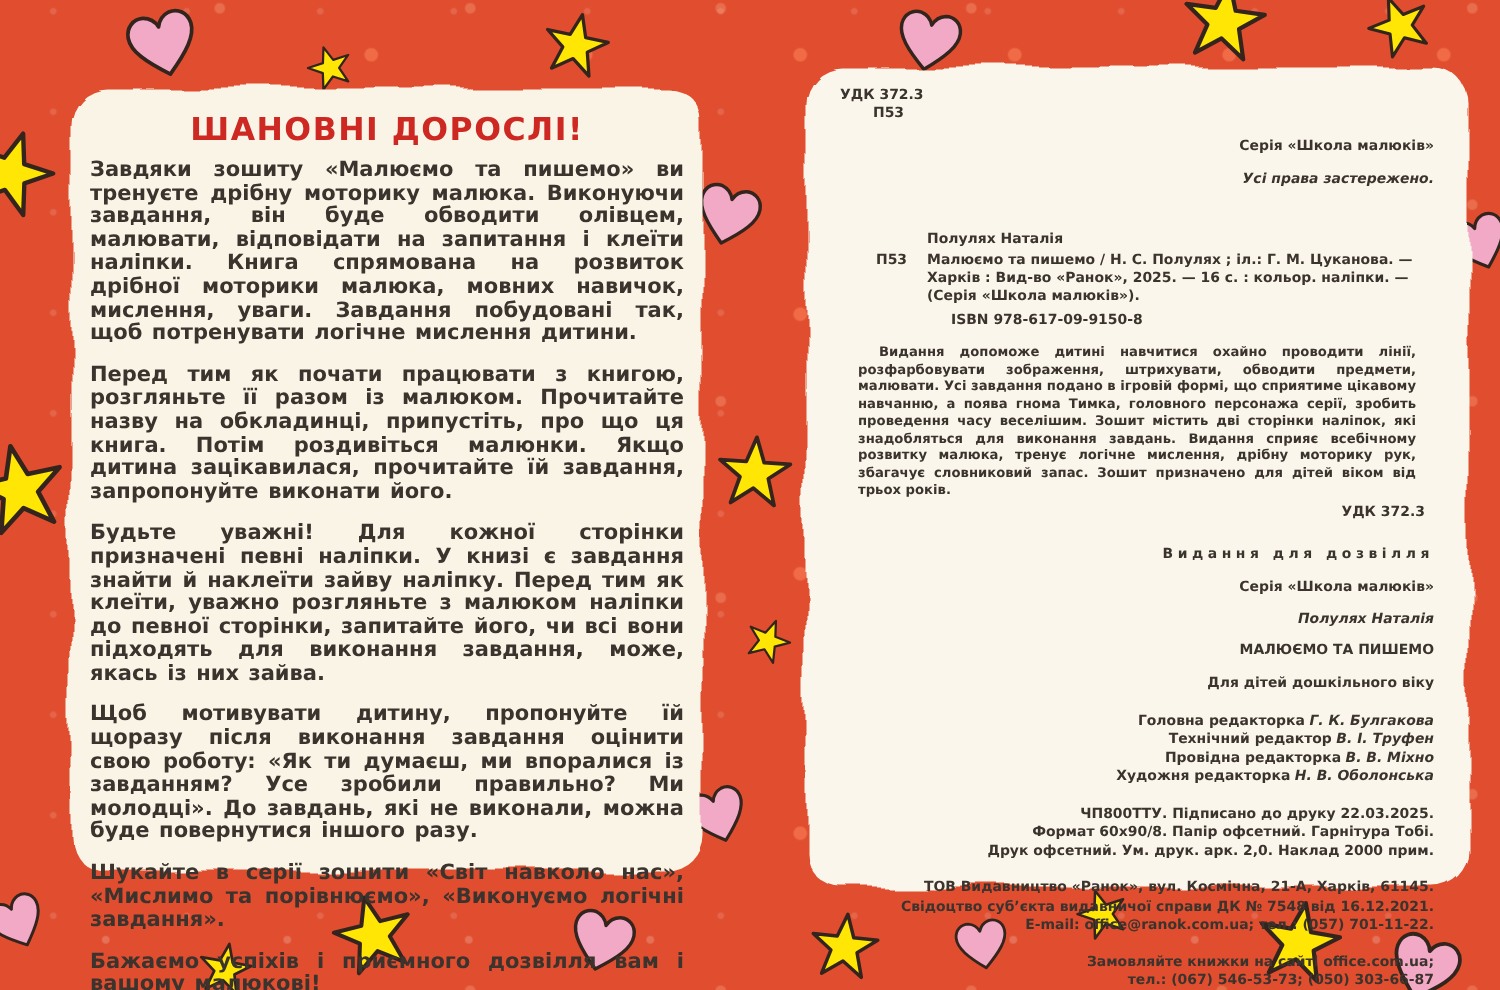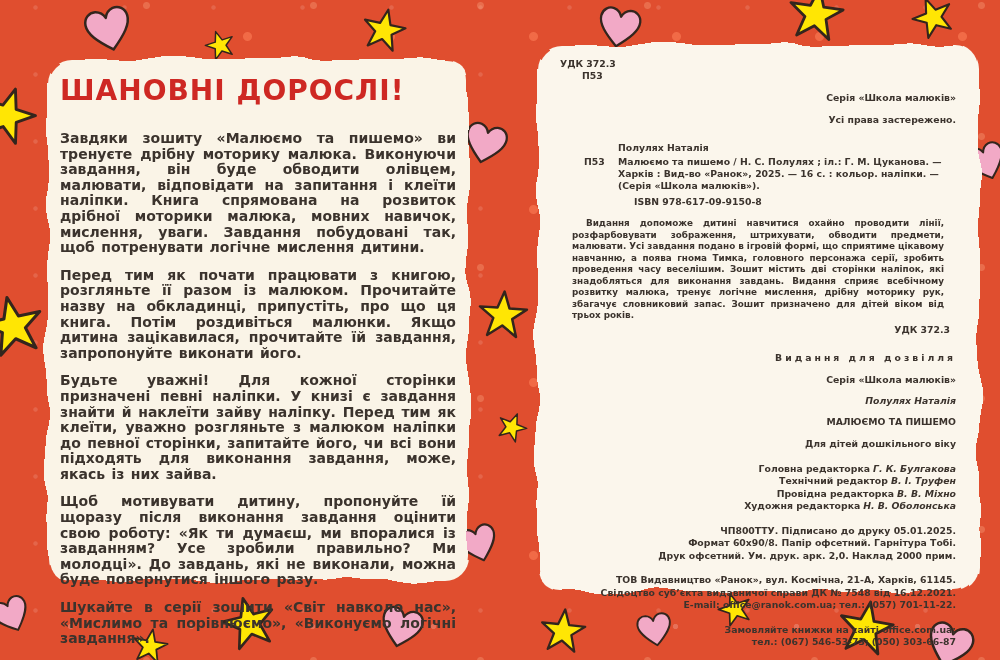--- a/index.html
+++ b/index.html
@@ -15,30 +15,30 @@
     background-position:10px 22px, 63px 71px, 33px 123px, 80px 41px;}
   .deco{position:absolute;display:block;}
   .deco svg{display:block;width:100%;height:100%;overflow:visible;}
   .page{position:absolute;}
   .page-shape{position:absolute;left:0;top:0;width:100%;height:100%;}
   .page-content{position:absolute;left:0;top:0;right:0;bottom:0;color:#3B332D;}
 
   
   .left-page{left:38px;top:50px;width:440px;height:540px;}
   .left-page .page-content{padding:24px 22px;}
-  .lp-title{margin:0 0 24px;color:#CE2823;font-size:28px;font-weight:bold;letter-spacing:1px;}
+  .lp-title{margin:0 0 8px;text-align:center;color:#CE2823;font-size:21px;font-weight:bold;letter-spacing:1px;}
   .lp-par{margin:0 0 12px;font-size:14px;line-height:15.6px;font-weight:bold;text-align:justify;word-spacing:1.5px;}
 
   
   .right-page{left:528px;top:36px;width:460px;height:564px;}
   .right-page .page-content{padding:22px 32px;font-size:9.3px;line-height:12px;font-weight:bold;}
   .udk-block{margin:0 0 10px;}
   .udk-block .bbk{padding-left:22px;}
   .center{text-align:right;}
-  .mb10{margin-bottom:10px;} .mb9{margin-bottom:9px;} .mb16{margin-bottom:16px;} .mb14{margin-bottom:14px;} .mb13{margin-bottom:13px;}
+  .mb10{margin-bottom:10px;} .mb9{margin-bottom:9px;} .mb16{margin-bottom:28px;font-style:italic;} .mb14{margin-bottom:14px;} .mb13{margin-bottom:13px;}
   .author-heading{padding-left:58px;margin-bottom:2px;}
   .bib{position:relative;padding-left:58px;margin-bottom:4px;line-height:12px;}
   .bib-code{position:absolute;left:24px;top:0;}
   .isbn-top{padding-left:74px;margin-bottom:10px;}
   .annotation{margin:0 12px 2px;text-indent:14px;text-align:justify;font-size:8.8px;line-height:11.5px;}
   .udk-right{text-align:right;padding-right:6px;margin-bottom:16px;}
   .edition-type{letter-spacing:3px;margin-bottom:10px;}
   .staff-line{line-height:12.5px;}
   .staff-line em{margin-left:3px;}
   .block{margin-bottom:12px;}
@@ -220,21 +220,21 @@
       <div class="center mb13">Для дітей дошкільного віку</div>
 
       <div class="block">
         <div class="center staff-line"><span>Головна редакторка</span><em>Г. К. Булгакова</em></div>
         <div class="center staff-line"><span>Технічний редактор</span><em>В. І. Труфен</em></div>
         <div class="center staff-line"><span>Провідна редакторка</span><em>В. В. Міхно</em></div>
         <div class="center staff-line"><span>Художня редакторка</span><em>Н. В. Оболонська</em></div>
       </div>
 
       <div class="block">
-        <div class="center info-line">ЧП800ТТУ. Підписано до друку 05.01.2025.</div>
+        <div class="center info-line">ЧП800ТТУ. Підписано до друку 22.03.2025.</div>
         <div class="center info-line">Формат 60х90/8. Папір офсетний. Гарнітура Тобі.</div>
         <div class="center info-line">Друк офсетний. Ум. друк. арк. 2,0. Наклад 2000 прим.</div>
       </div>
 
       <div class="block mb14">
         <div class="center info-line">ТОВ Видавництво «Ранок», вул. Космічна, 21-А, Харків, 61145.</div>
         <div class="center info-line">Свідоцтво суб’єкта видавничої справи ДК № 7548 від 16.12.2021.</div>
         <div class="center info-line">E-mail: office@ranok.com.ua; тел.: (057) 701-11-22.</div>
       </div>
 

